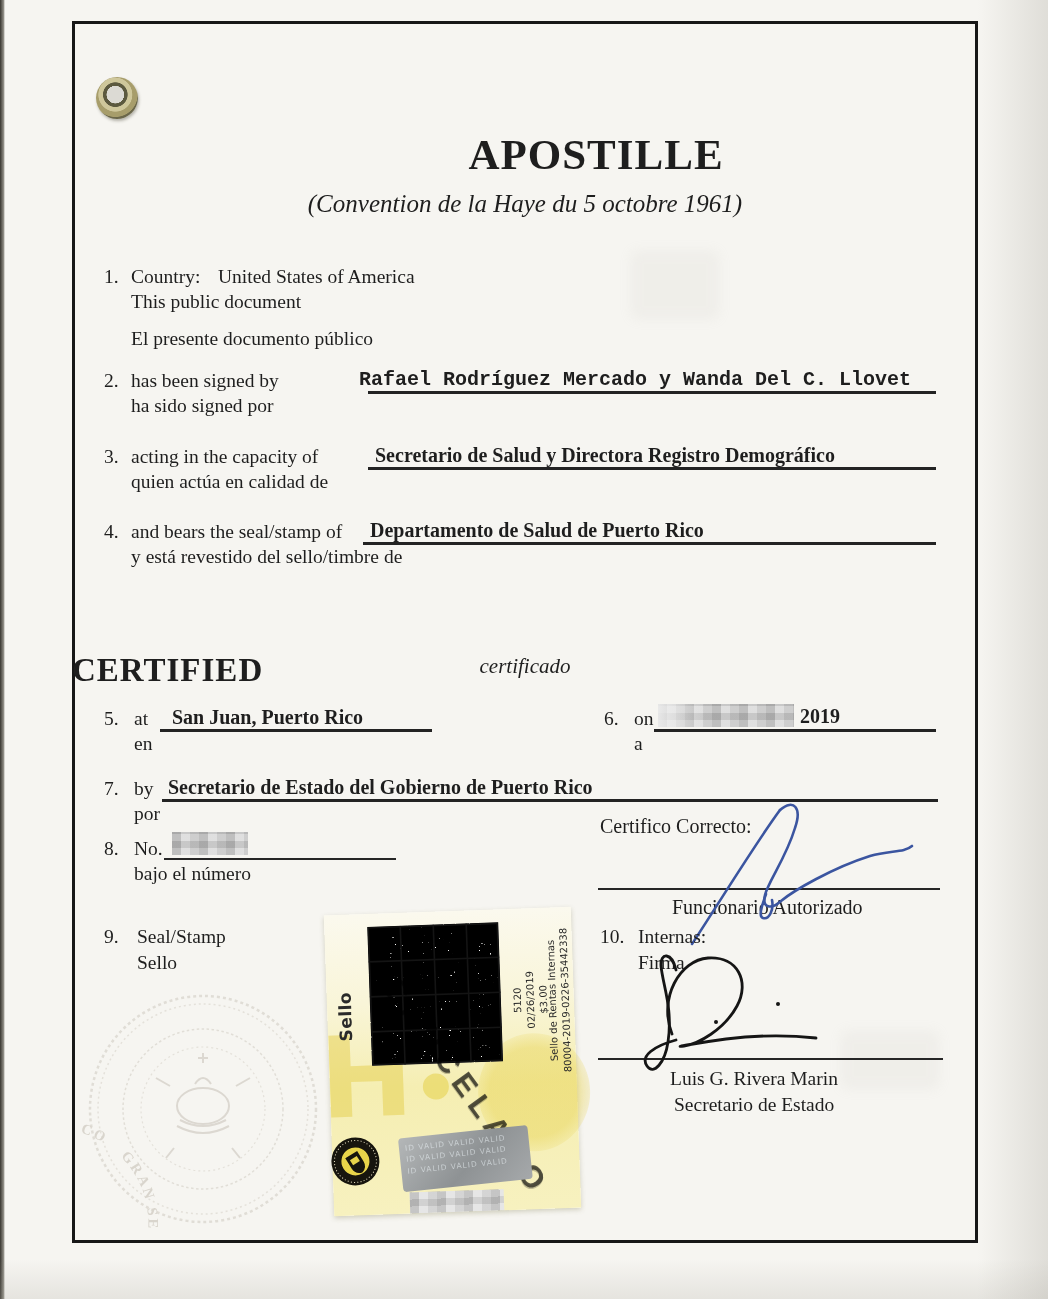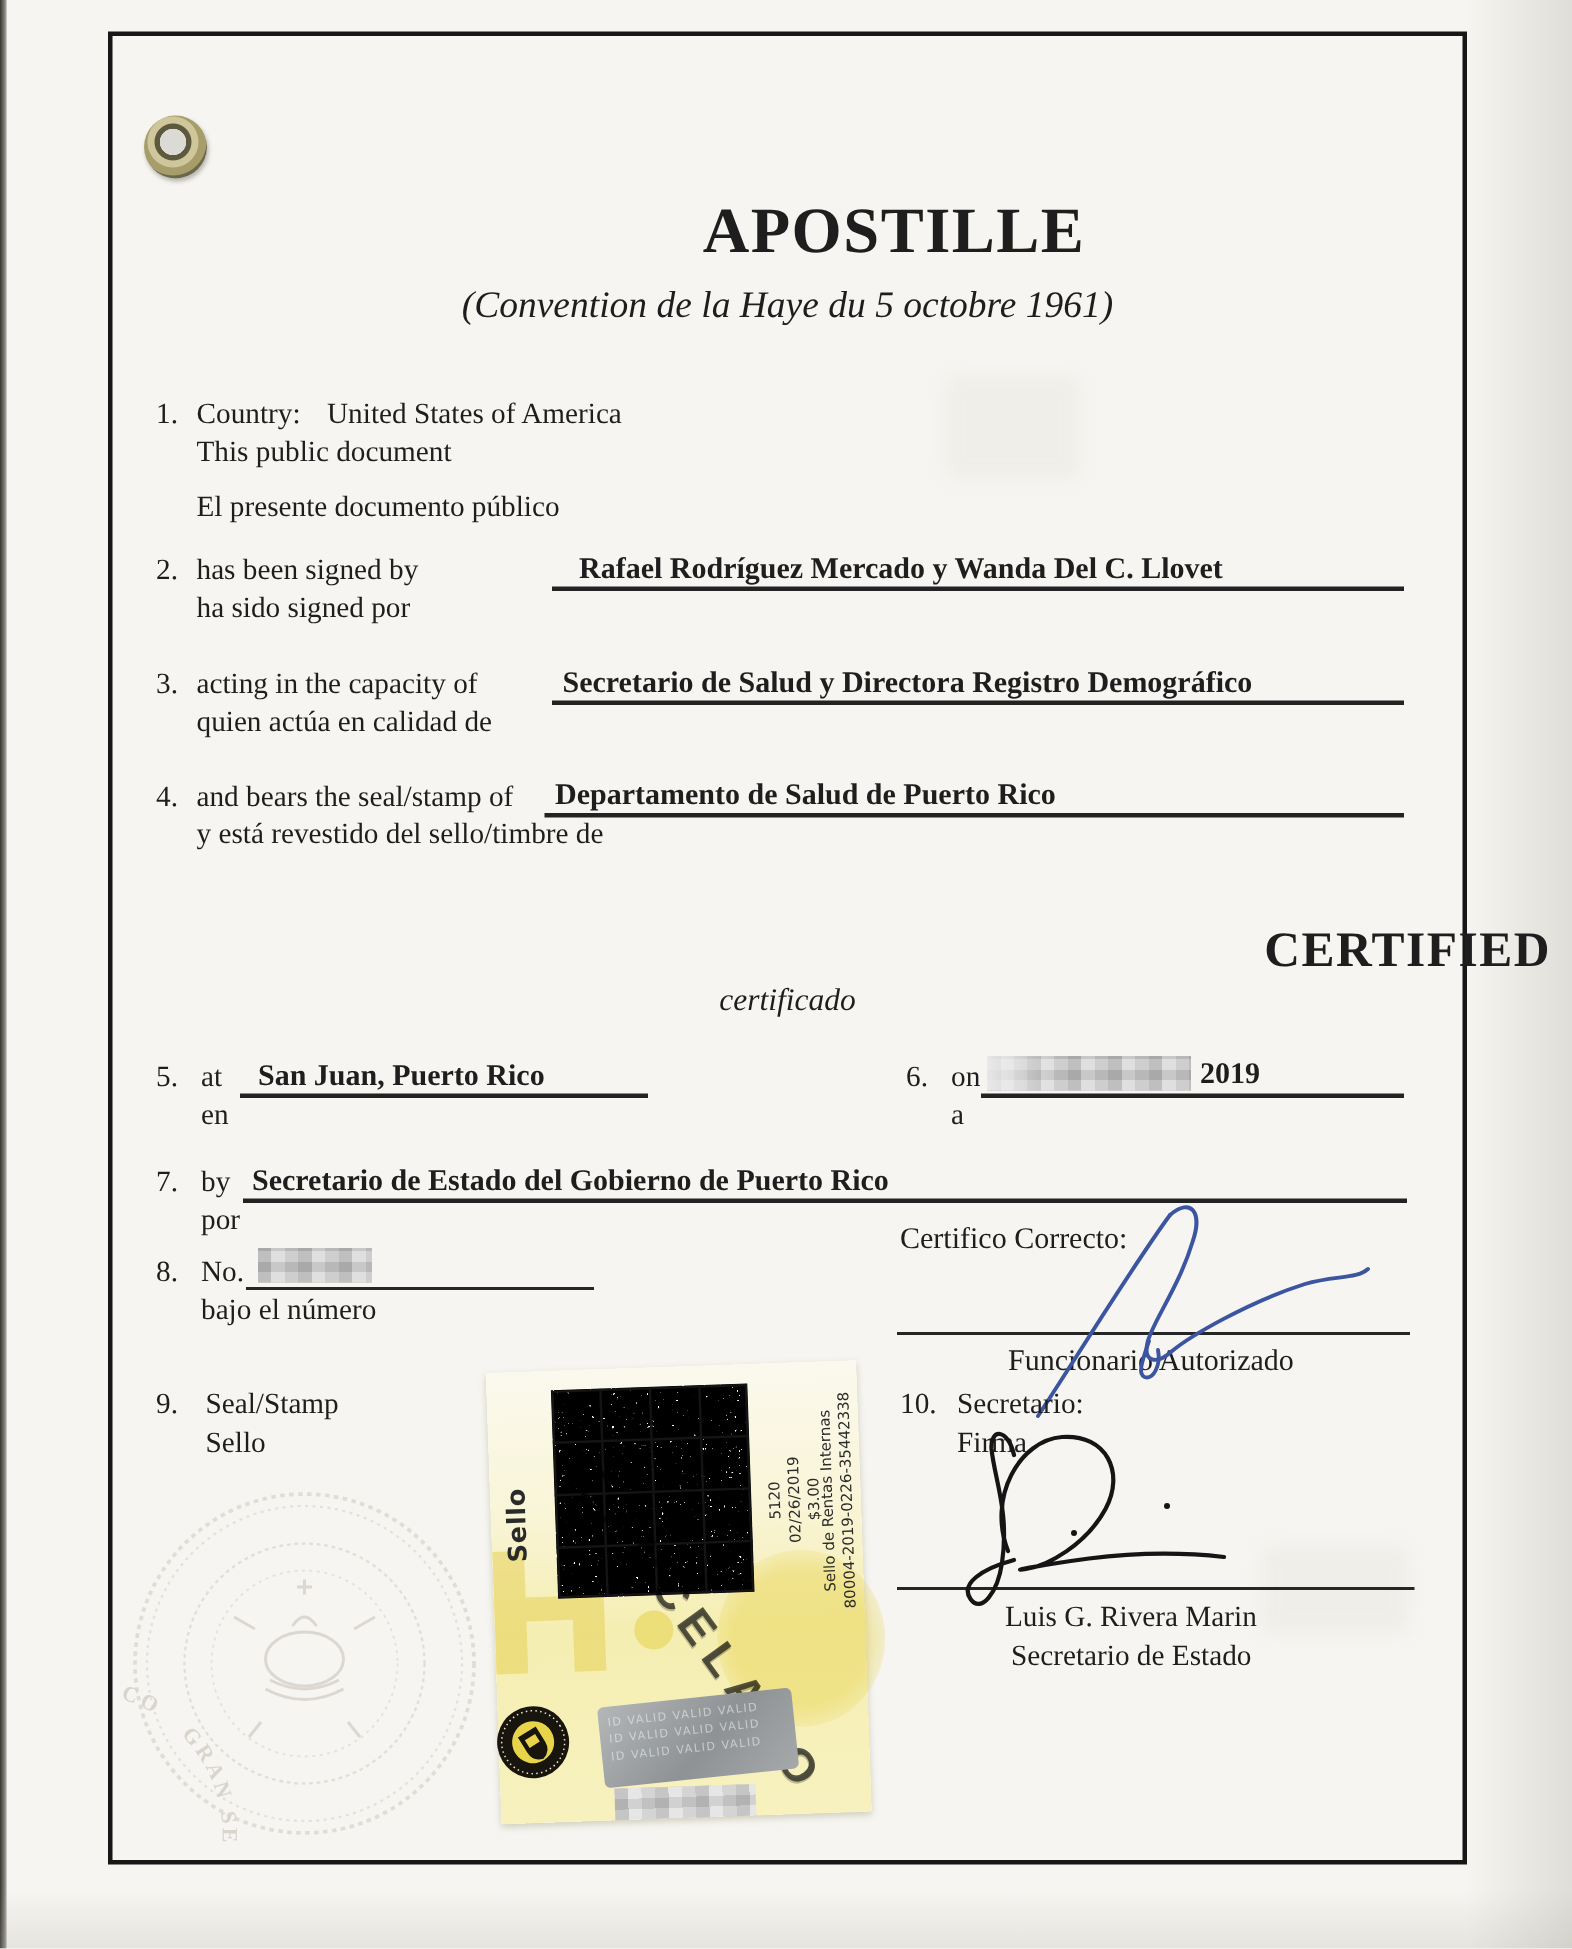--- a/index.html
+++ b/index.html
@@ -30,21 +30,21 @@
   .shade-right{right:0;top:0;width:70px;height:1299px;
     background:linear-gradient(270deg,rgba(170,167,158,.30),rgba(170,167,158,0));}
   .shade-bottom{left:0;bottom:0;width:1048px;height:40px;
     background:linear-gradient(0deg,rgba(170,167,158,.22),rgba(170,167,158,0));}
   .smudge{background:#b9b6ae;filter:blur(6px);opacity:.10;border-radius:8px;}
 
   .title{left:72px;top:130px;width:1048px;text-align:center;
     font-size:43px;font-weight:bold;letter-spacing:1px;}
   .subtitle{left:72px;top:190px;width:906px;text-align:center;
     font-size:25px;font-style:italic;}
-  .cert-title{left:72px;top:616px;width:962px;text-align:right;
+  .cert-title{left:72px;top:652px;width:962px;text-align:left;
     font-size:33px;font-weight:bold;letter-spacing:1px;}
   .cert-sub{left:72px;top:654px;width:906px;text-align:center;
     font-size:21px;font-style:italic;}
 
   .redact{
     background-color:#cfcfcf;
     background-image:
       repeating-linear-gradient(90deg, rgba(110,110,110,.30) 0 9px, rgba(215,215,215,.25) 9px 18px, rgba(160,160,160,.30) 18px 27px),
       repeating-linear-gradient(0deg, rgba(255,255,255,.40) 0 7px, rgba(140,140,140,.18) 7px 14px);
   }
@@ -92,21 +92,21 @@
 <div class="abs subtitle">(Convention de la Haye du 5 octobre 1961)</div>
 
 <div class="abs txt" style="left:104px;top:266px;">1.</div>
 <div class="abs txt" style="left:131px;top:266px;">Country:</div>
 <div class="abs txt" style="left:218px;top:266px;">United States of America</div>
 <div class="abs txt" style="left:131px;top:291px;">This public document</div>
 <div class="abs txt" style="left:131px;top:312px;margin-top:16px;">El presente documento público</div>
 
 <div class="abs txt" style="left:104px;top:370px;">2.</div>
 <div class="abs txt" style="left:131px;top:370px;">has been signed by</div>
-<div class="abs val" style="left:386px;top:368px;">Rafael Rodríguez Mercado y Wanda Del C. Llovet</div>
+<div class="abs val" style="left:359px;top:368px;font-family:Liberation Mono, monospace;">Rafael Rodríguez Mercado y Wanda Del C. Llovet</div>
 <div class="abs rule-thick" style="left:368px;top:391px;width:568px;"></div>
 <div class="abs txt" style="left:131px;top:395px;">ha sido signed por</div>
 
 <div class="abs txt" style="left:104px;top:446px;">3.</div>
 <div class="abs txt" style="left:131px;top:446px;">acting in the capacity of</div>
 <div class="abs val" style="left:375px;top:444px;">Secretario de Salud y Directora Registro Demográfico</div>
 <div class="abs rule-thick" style="left:368px;top:467px;width:568px;"></div>
 <div class="abs txt" style="left:131px;top:471px;">quien actúa en calidad de</div>
 
 <div class="abs txt" style="left:104px;top:521px;">4.</div>
@@ -152,21 +152,21 @@
     <path d="M 118 14 C 132 2, 140 12, 133 32 C 124 62, 106 86, 103 99 C 100 112, 109 114, 119 105 C 131 95, 170 72, 208 60 C 228 54, 242 57, 250 50"></path>
     <path d="M 104 98 C 100 110, 96 120, 101 122 C 107 124, 112 114, 110 104"></path>
   </g>
 </svg>
 
 <div class="abs txt" style="left:104px;top:926px;">9.</div>
 <div class="abs txt" style="left:137px;top:926px;">Seal/Stamp</div>
 <div class="abs txt" style="left:137px;top:952px;">Sello</div>
 
 <div class="abs txt" style="left:600px;top:926px;">10.</div>
-<div class="abs txt" style="left:638px;top:926px;">Secretario:</div>
+<div class="abs txt" style="left:638px;top:926px;">Internas:</div>
 <div class="abs txt" style="left:638px;top:952px;">Firma</div>
 <div class="abs rule" style="left:598px;top:1058px;width:345px;"></div>
 <div class="abs txt" style="left:670px;top:1068px;">Luis G. Rivera Marin</div>
 <div class="abs txt" style="left:674px;top:1094px;">Secretario de Estado</div>
 <svg class="abs" style="left:618px;top:946px;" width="210" height="140" viewBox="0 0 210 140">
   <g fill="none" stroke="#151515" stroke-width="2.8" stroke-linecap="round">
     <path d="M 58 24 C 54 6, 42 6, 43 20 C 45 40, 55 62, 50 96 C 47 116, 36 130, 29 120 C 22 110, 36 100, 58 94"></path>
     <path d="M 54 88 C 40 52, 62 14, 90 12 C 120 10, 132 36, 119 60 C 106 84, 80 98, 66 100 C 52 102, 78 97, 108 93 C 148 88, 180 90, 198 92"></path>
   </g>
   <circle cx="98" cy="76" r="2" fill="#151515"></circle>

